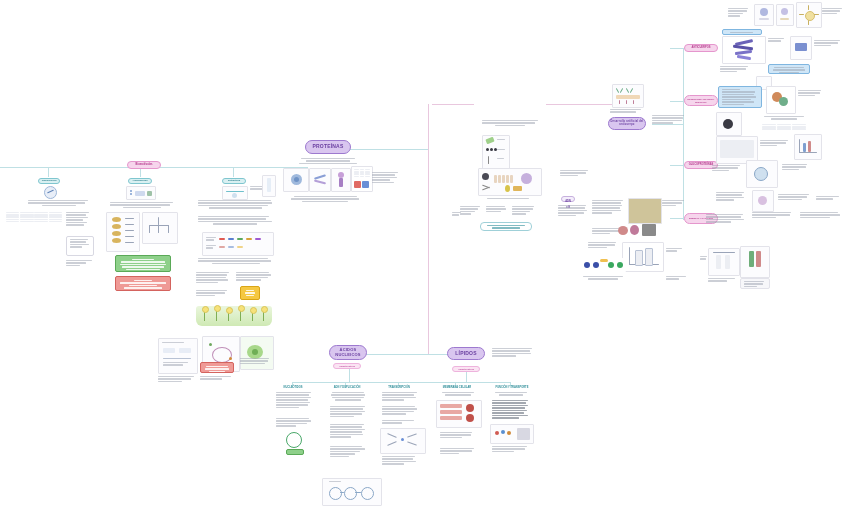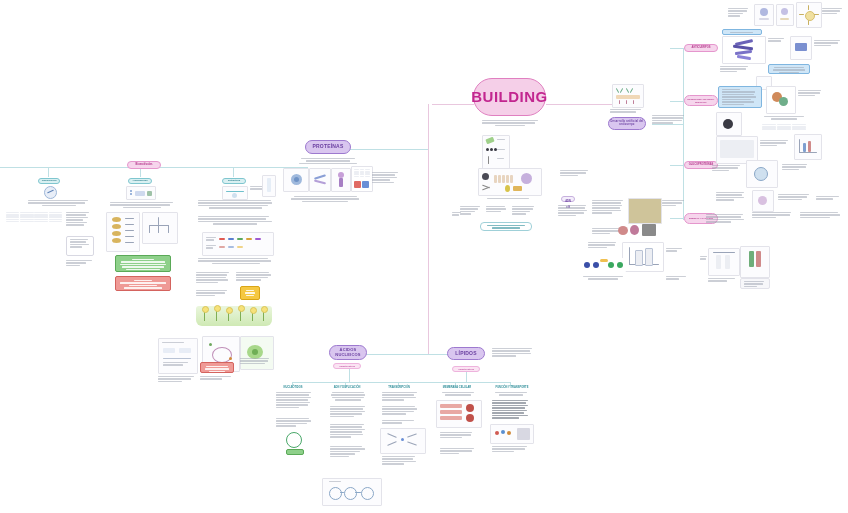--- a/index.html
+++ b/index.html
@@ -78,23 +78,20 @@
   <div class="conn h abs" style="left:670px;top:218px;width:14px;"></div>
   <div class="conn v abs" style="left:349px;top:368px;height:14px;"></div>
   <div class="conn h abs" style="left:292px;top:382px;width:218px;"></div>
   <div class="conn v abs" style="left:292px;top:382px;height:6px;"></div>
   <div class="conn v abs" style="left:345px;top:382px;height:6px;"></div>
   <div class="conn v abs" style="left:398px;top:382px;height:6px;"></div>
   <div class="conn v abs" style="left:455px;top:382px;height:6px;"></div>
   <div class="conn v abs" style="left:510px;top:382px;height:6px;"></div>
   <div class="conn v abs" style="left:466px;top:368px;height:14px;"></div>
 
-  <div class="pill pill-central" style="left:473px;top:78px;width:73px;height:38px;">
-    <span>BUILDING</span>
-  </div>
   <div class="lines" style="left:482px;top:120px;width:56px;">
     <i style="width:100%"></i>
       <i style="width:94%"></i>
       <i style="width:52%;margin-left:24%"></i>
   </div>
 
   <div class="pill pill-major" style="left:305px;top:140px;width:46px;height:14px;">
     <span>PROTEÍNAS</span>
   </div>
   <div class="lines" style="left:296px;top:158px;width:64px;">

